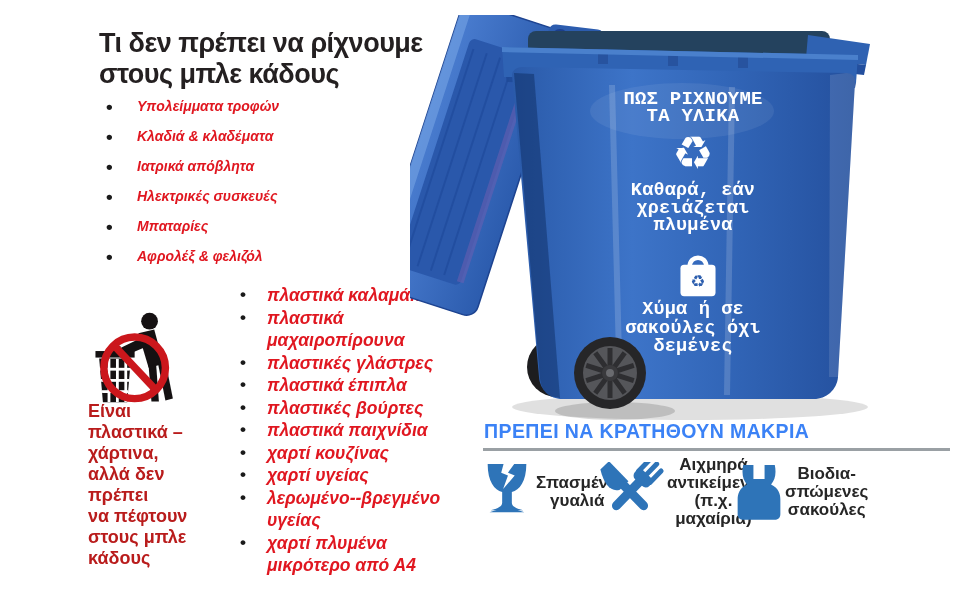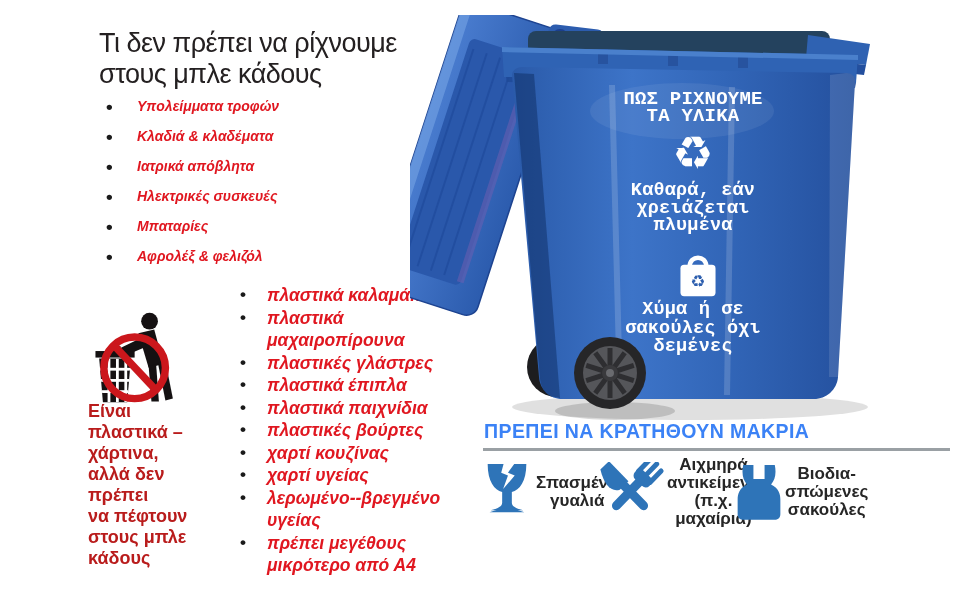--- a/index.html
+++ b/index.html
@@ -4,21 +4,21 @@
 <style>
   html,body{margin:0;padding:0;background:#fff;}
   .canvas{
     position:relative;width:958px;height:598px;background:#ffffff;
     font-family:"Liberation Sans",sans-serif;overflow:hidden;
   }
   .pre{white-space:pre-line;}
   
   .title{
     position:absolute;left:99px;top:28px;margin:0;
-    font-size:27px;line-height:31px;font-weight:normal;color:#242021;
+    font-size:27px;line-height:31px;font-weight:bold;color:#242021;
     letter-spacing:-0.5px;
   }
   
   ul.rlist{list-style:none;margin:0;padding:0;position:absolute;}
   ul.rlist li{
     position:relative;color:#e01720;font-weight:bold;font-style:italic;
   }
   ul.rlist li::before{
     content:"\2022";position:absolute;left:0;top:0;color:#1a1a1a;
     font-style:normal;font-weight:bold;
@@ -81,26 +81,26 @@
     <li>Ηλεκτρικές συσκευές</li>
     <li>Μπαταρίες</li>
     <li>Αφρολέξ &amp; φελιζόλ</li>
   </ul>
 
   <ul class="rlist list2">
     <li>πλαστικά καλαμάκια</li>
     <li>πλαστικά μαχαιροπίρουνα</li>
     <li>πλαστικές γλάστρες</li>
     <li>πλαστικά έπιπλα</li>
+    <li>πλαστικές βούρτες</li>
     <li>πλαστικά παιχνίδια</li>
-    <li>πλαστικές βούρτες</li>
     <li>χαρτί κουζίνας</li>
     <li>χαρτί υγείας</li>
     <li>λερωμένο--βρεγμένο υγείας</li>
-    <li>πρέπει μεγέθους μικρότερο από Α4</li>
+    <li>χαρτί πλυμένα μικρότερο από Α4</li>
   </ul>
 
   <svg class="no-throw" width="97" height="97" viewBox="0 0 100 104">
     <defs>
       <clipPath id="basketClip">
           <path d="M10,52 L44,52 L40,99 L14,99 Z"></path>
         </clipPath>
     </defs>
 
     <circle cx="64" cy="12" r="9" fill="#151112"></circle>

